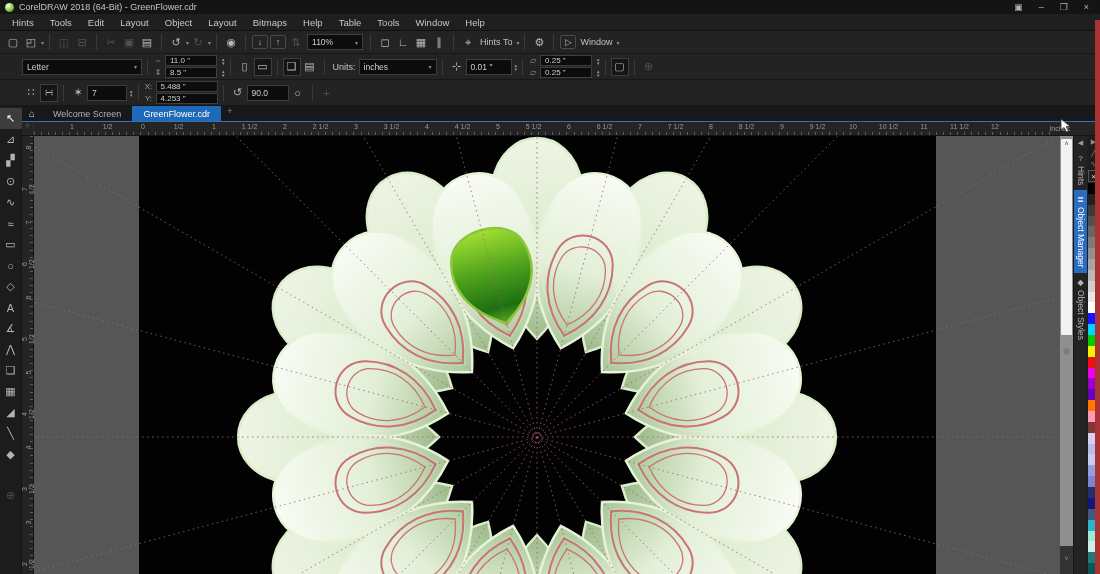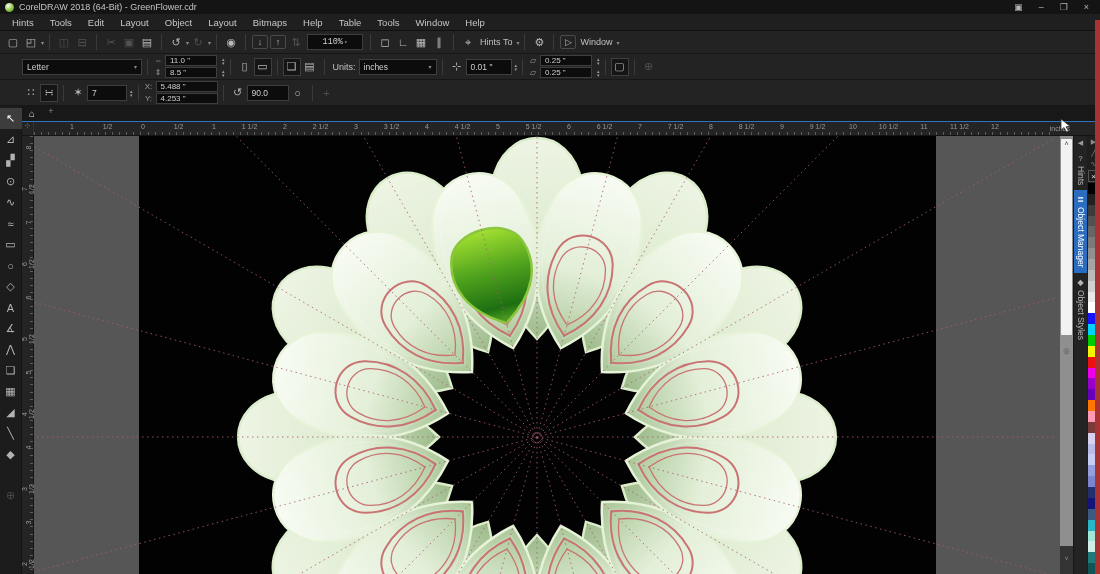--- a/index.html
+++ b/index.html
@@ -28,21 +28,21 @@
   .tb-btn { min-width:18px; height:18px; display:inline-flex; align-items:center;
             justify-content:center; color:#b9b9b9; }
   .tb-btn.disabled { color:#525252; }
   .tb-btn.boxed { border:1px solid #4a4a4a; border-radius:2px; min-width:16px;
                   height:14px; font-size:9px; margin:0 1px; }
   .caret { font-size:6px; color:#8a8a8a; margin-left:1px; }
   .tb-sep { width:1px; height:16px; background:#3a3a3a; margin:0 5px; display:inline-block; }
   .tb-field { background:#0c0c0c; border:1px solid #3e3e3e; color:#cfcfcf;
               font-size:8.5px; height:16px; display:flex; align-items:center;
               padding:0 4px; }
-  .zoom-box { width:56px; justify-content:center; margin:0 2px;font-family:Liberation Mono, monospace; }
+  .zoom-box { width:56px; justify-content:space-between; margin:0 2px; }
   .tb-label { font-size:9px; color:#c0c0c0; margin:0 3px; }
   .spin { display:inline-flex; flex-direction:column; font-size:5px; line-height:4px;
           color:#9a9a9a; margin-left:3px; }
 
   .propbar { height:26px; background:#232323; border-bottom:1px solid #161616;
              display:flex; align-items:center; padding:0 22px; font-size:10px; }
   .pb-group { display:flex; align-items:center; gap:3px; }
   .stack { display:flex; flex-direction:column; gap:1px; }
   .srow { display:flex; align-items:center; gap:2px; height:11px; }
   .srow .tb-field { height:11px; width:52px; font-size:8px; }
@@ -320,20 +320,24 @@
         <div class="tool">❏</div>
         <div class="tool">▦</div>
         <div class="tool">◢</div>
         <div class="tool">╲</div>
         <div class="tool">◆</div>
         <div class="tool disabled" style="margin-top: 20px;">⊕</div>
       </div>
     <div class="lower-right">
       <div class="tabsrow">
         <span class="home-btn">⌂</span>
+        <span id="doctabs" style="display:flex;align-items:flex-end;">
+            <span class="doctab">Welcome Screen</span>
+            <span class="doctab active">GreenFlower.cdr</span>
+          </span>
         <span class="newtab">+</span>
       </div>
       <div class="rulerrow">
         <span class="ruler-corner">⊹</span>
         <div class="hruler" id="hruler">
             <span class="hlabel" style="left: 38px;">1</span>
             <span class="hlabel" style="left: 73.5px;">1/2</span>
             <span class="hlabel" style="left: 109px;">0</span>
             <span class="hlabel" style="left: 144.5px;">1/2</span>
             <span class="hlabel" style="left: 180px;">1</span>

